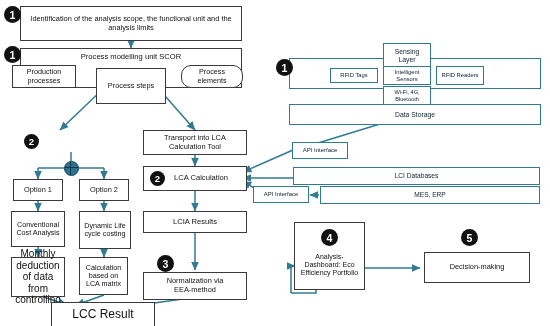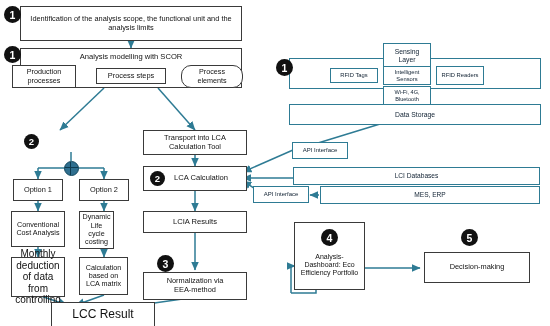--- a/index.html
+++ b/index.html
@@ -138,49 +138,49 @@
       <line x1="365" y1="268" x2="420" y2="268" marker-end="url(#ah)"></line>
     </g>
   </svg>
 
   <div class="box dark" style="left:20px;top:6px;width:222px;height:35px;padding:3px 6px;font-size:7.4px;">
     <span>Identification of the analysis scope, the functional unit and the analysis limits</span>
   </div>
   <div class="badge" style="left:4px;top:6px;">1</div>
 
   <div class="box dark" style="left:20px;top:48px;width:222px;height:40px;align-items:flex-start;padding-top:4px;font-size:7.6px;">
-    <span>Analysis modelling with SCOR</span>
+    <span>Process modelling unit SCOR</span>
   </div>
   <div class="badge" style="left:4px;top:46px;">1</div>
 
   <div class="box dark" style="left:12px;top:65px;width:64px;height:23px;font-size:7.2px;padding:0 3px;">
     <span>Production processes</span>
   </div>
-  <div class="box dark" style="left:96px;top:68px;width:70px;height:16px;font-size:7.4px;">
+  <div class="box dark" style="left:96px;top:68px;width:70px;height:36px;font-size:7.4px;">
     <span>Process steps</span>
   </div>
   <div class="box dark" style="left:181px;top:65px;width:62px;height:23px;font-size:7.2px;padding:0 3px;border-radius:10px;">
     <span>Process elements</span>
   </div>
 
   <div class="badge sm" style="left:24px;top:134px;">2</div>
 
   <div class="junction" style="left:64px;top:161px;"></div>
 
   <div class="box dark" style="left:13px;top:179px;width:50px;height:22px;font-size:7.4px;">
     <span>Option 1</span>
   </div>
   <div class="box dark" style="left:79px;top:179px;width:50px;height:22px;font-size:7.4px;">
     <span>Option 2</span>
   </div>
 
   <div class="box dark" style="left:11px;top:211px;width:54px;height:36px;font-size:7.2px;padding:0 3px;">
     <span>Conventional Cost Analysis</span>
   </div>
-  <div class="box dark" style="left:79px;top:211px;width:35px;height:38px;font-size:7.2px;padding:0 3px;align-items:center;">
+  <div class="box dark" style="left:79px;top:211px;width:52px;height:38px;font-size:7.2px;padding:0 3px;align-items:center;">
     <span>Dynamic Life cycle costing</span>
   </div>
 
   <div class="box dark" style="left:11px;top:257px;width:54px;height:40px;font-size:10px;padding:0 3px;">
     <span>Monthly deduction of data from controlling</span>
   </div>
   <div class="box dark" style="left:79px;top:257px;width:49px;height:38px;font-size:7.2px;padding:0 3px;">
     <span>Calculation based on LCA matrix</span>
   </div>
 

